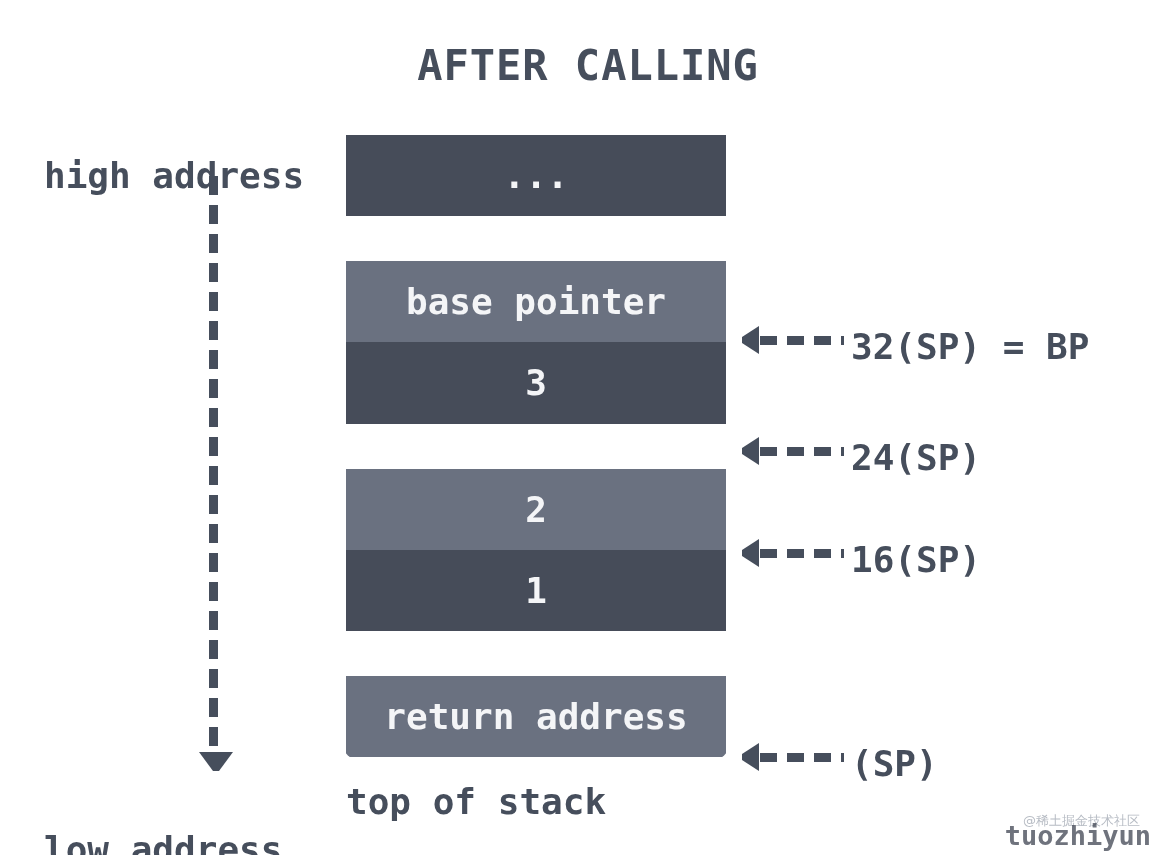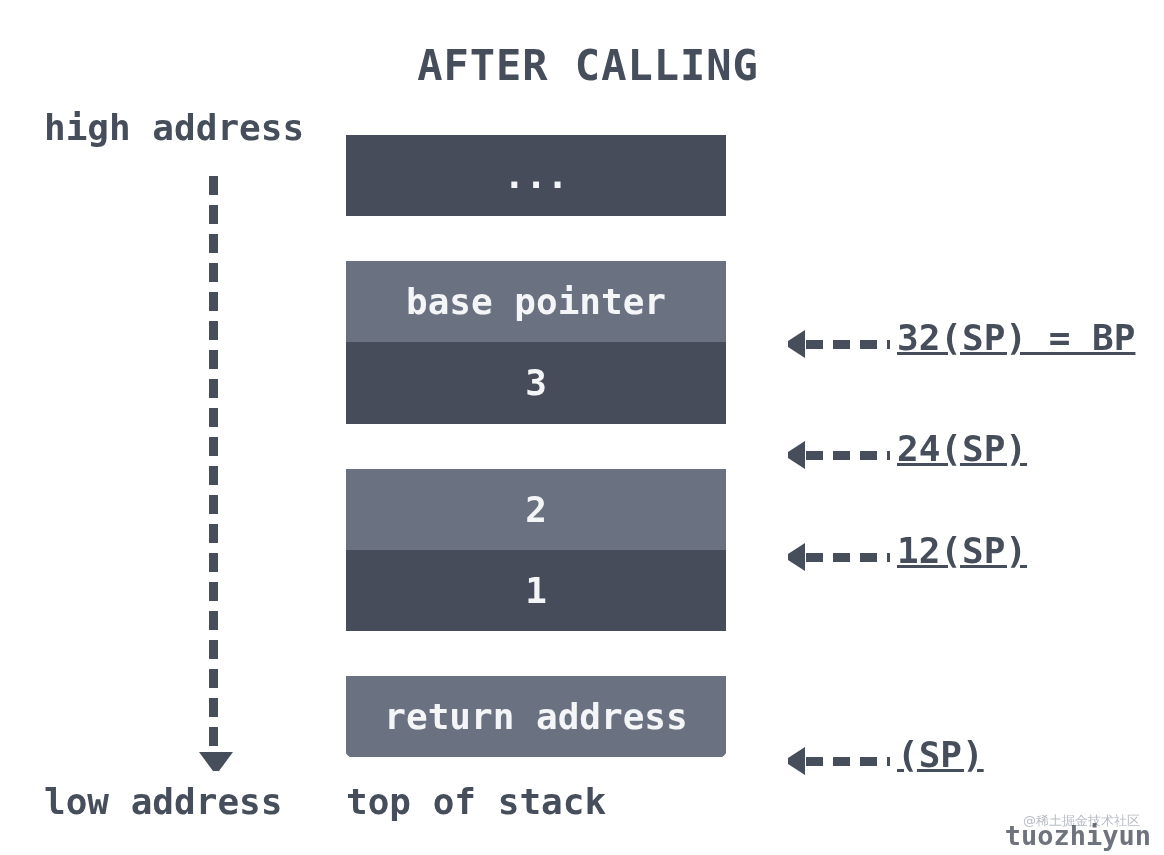--- a/index.html
+++ b/index.html
@@ -24,21 +24,21 @@
   }
   .title {
     position: absolute;
     top: 32px;
     left: 0;
     width: 100%;
     text-align: center;
     font-size: 42px;
     letter-spacing: 1px;
   }
-  .side-label { position: absolute; font-size: 36px; white-space: nowrap; }
+  .side-label { position: absolute; font-size: 36px; white-space: nowrap; margin-top: 48px; }
   .high-label { left: 35px; top: 98px; }
   .low-label  { left: 35px; top: 772px; }
 
   
   .v-arrow { position: absolute; left: 193px; top: 170px; width: 28px; height: 596px; }
   .v-dashes {
     position: absolute; left: 10px; top: 0;
     width: 9px; height: 576px;
     background: repeating-linear-gradient(to bottom, var(--ink) 0 19px, transparent 19px 29px);
   }
@@ -69,25 +69,24 @@
   .cell.light { background: var(--light-cell); margin-top: 45px; }
 
   .stack-caption {
     position: absolute; left: 337px; top: 772px;
     width: 386px; text-align: left;
     font-size: 36px; white-space: nowrap;
   }
 
   
   .pointer-row {
-    position: absolute; left: 770px;
+    position: absolute; left: 724px;
     height: 44px;
-    display: flex; align-items: flex-end;
+    display: flex; align-items: flex-start;
     white-space: nowrap;
-    text-decoration: underline;
   }
   .h-arrow { display: flex; align-items: center; width: 102px; }
   .h-head {
     width: 0; height: 0; flex: none;
     border-top: 11px solid transparent;
     border-bottom: 11px solid transparent;
     border-right: 17px solid var(--ink);
   }
   .h-dashes {
     flex: none;
@@ -162,21 +161,21 @@
         <span class="h-head"></span>
         <span class="h-dashes"></span>
       </div>
     <div class="pointer-label">24(SP)</div>
   </div>
   <div class="pointer-row" style="top:527px">
     <div class="h-arrow">
         <span class="h-head"></span>
         <span class="h-dashes"></span>
       </div>
-    <div class="pointer-label">12(SP)</div>
+    <div class="pointer-label">16(SP)</div>
   </div>
   <div class="pointer-row" style="top:731px">
     <div class="h-arrow">
         <span class="h-head"></span>
         <span class="h-dashes"></span>
       </div>
     <div class="pointer-label">(SP)</div>
   </div>
 
   <div class="watermark">

